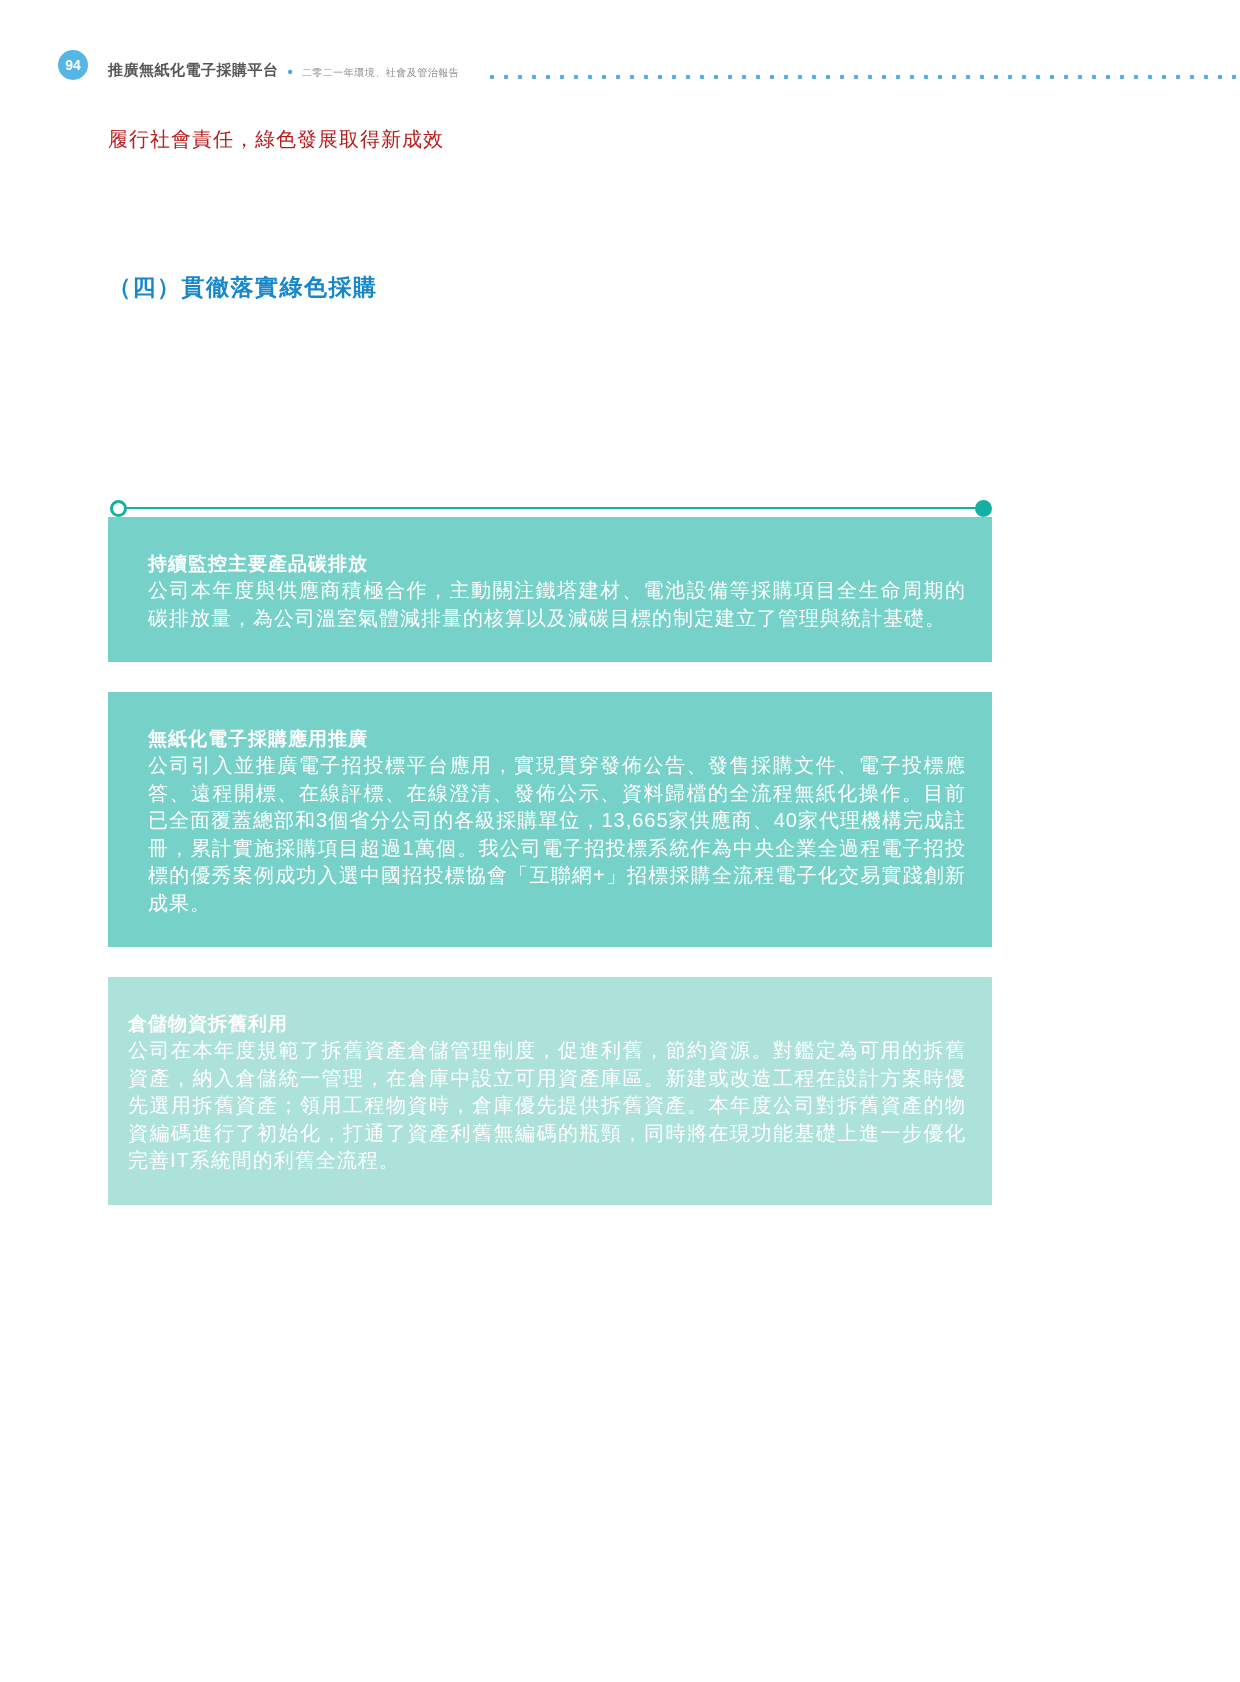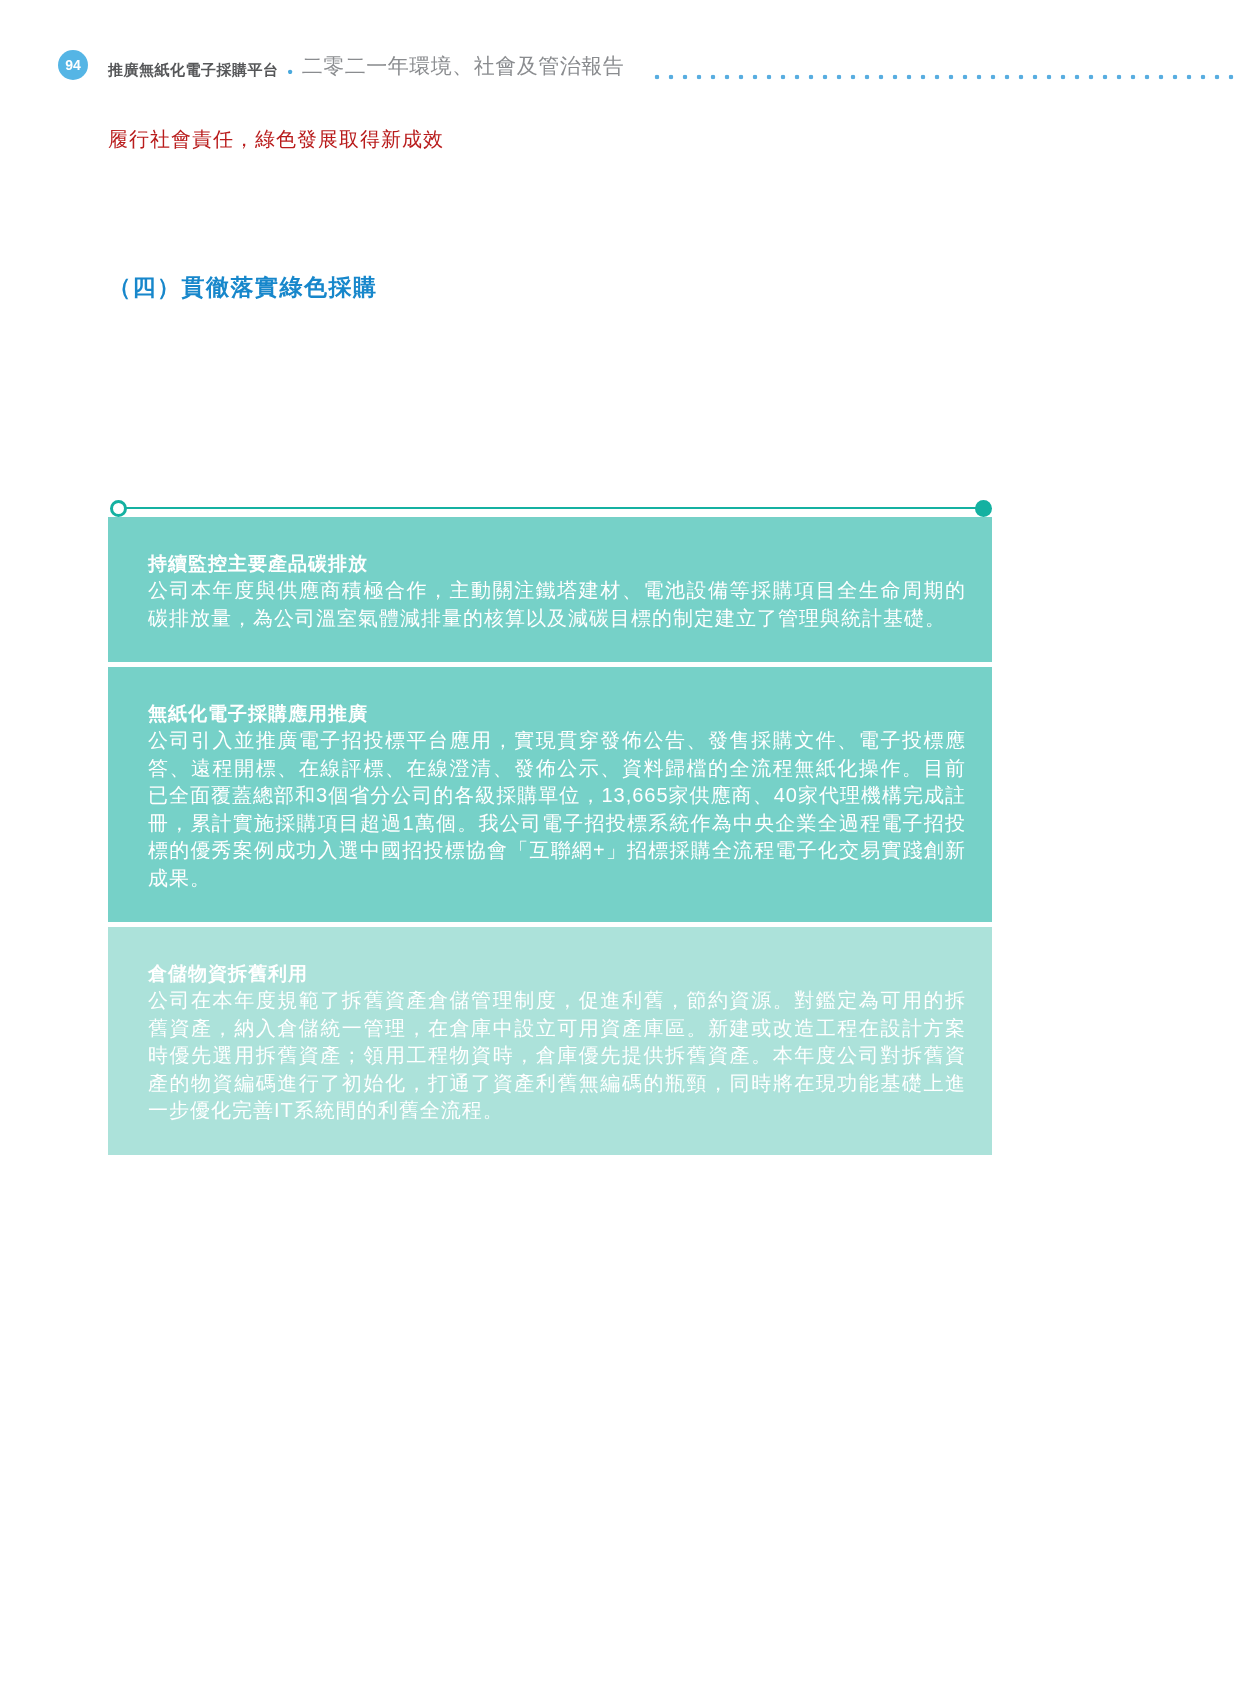--- a/index.html
+++ b/index.html
@@ -39,21 +39,21 @@
     letter-spacing: 0.5px;
     white-space: nowrap;
   }
   .header-sep {
     margin: 0 9px;
     color: #4aa9dd;
     font-size: 15px;
     font-weight: bold;
   }
   .header-report {
-    font-size: 21px;
+    font-size: 10px;
     color: #8a8c8f;
     letter-spacing: 0.5px;
     white-space: nowrap;
   }
   .header-dots {
     flex: 1 1 auto;
     height: 6px;
     margin-left: 26px;
     background-image: radial-gradient(circle, #58ade0 2px, rgba(88,173,224,0) 2.6px);
     background-size: 14px 6px;
@@ -120,28 +120,28 @@
     background: #14b1a1;
   }
 
   
   .cards {
     position: absolute;
     top: 517px; left: 108px;
     width: 884px;
     display: flex;
     flex-direction: column;
-    gap: 5px;
+    gap: 30px;
   }
   .card {
     color: #ffffff;
     padding: 34px 26px 30px 40px;
   }
   .card--dark  { background: #76d1c8; }
-  .card--light { background: #ace2da; }
+  .card--light { background: #ace2da; padding-left: 20px; }
   .card-title {
     font-size: 19px;
     font-weight: bold;
     letter-spacing: 1px;
   }
   .card-body {
     font-size: 20px;
     line-height: 27.5px;
     letter-spacing: 1px;
     text-align: justify;

